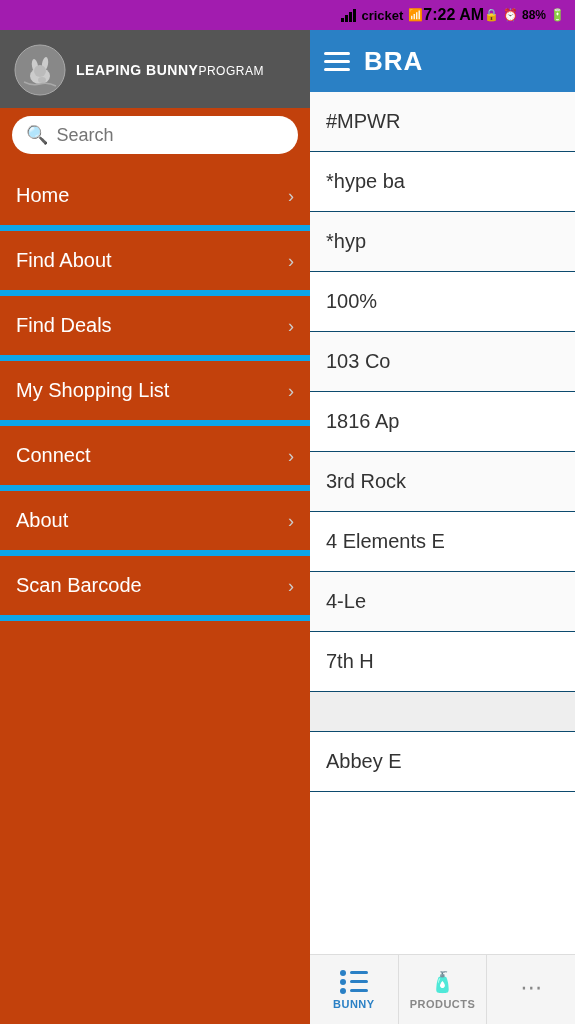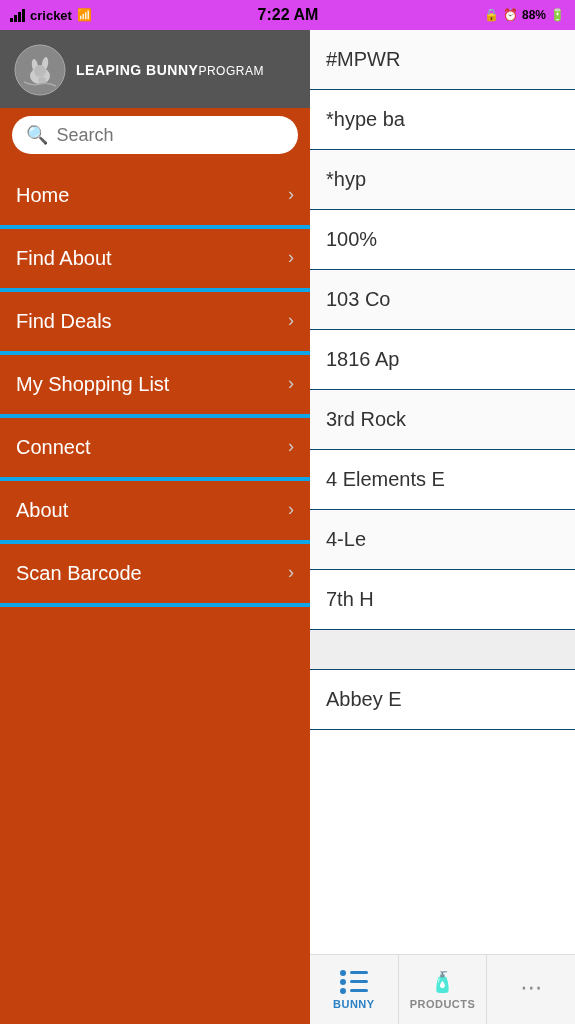--- a/index.html
+++ b/index.html
@@ -8,24 +8,24 @@
       height: 1024px;
       font-family: -apple-system, BlinkMacSystemFont, 'Helvetica Neue', Arial, sans-serif;
       overflow: hidden;
       position: relative;
       background: #fff;
     }
 
     
     .status-bar {
       height: 30px;
-      background: #d946ef;
-      display: flex;
-      align-items: center;
-      justify-content: space-between;
+      background: #a21caf;
+      display: flex;
+      align-items: center;
+      justify-content: flex-end;
       padding: 14px 10px;
       font-size: 13px;
       font-weight: 600;
       color: #000;
       position: absolute;
       top: 0; left: 0; right: 0;
       z-index: 100;
     }
     .status-left {
       display: flex;
@@ -112,23 +112,23 @@
       color: #999;
       background: transparent;
       width: 100%;
     }
 
     .nav-list {
       list-style: none;
       flex: 1;
     }
     .nav-item {
-      border-bottom: 4px solid #0ea5e9;
-      display: flex;
-      align-items: flex-start;
+      border-bottom: 6px solid #0ea5e9;
+      display: flex;
+      align-items: flex-end;
       justify-content: space-between;
       padding: 18px 16px;
       cursor: pointer;
     }
     .nav-label {
       color: #fff;
       font-size: 20px;
       font-weight: 400;
     }
     .nav-chevron {
@@ -339,20 +339,28 @@
       </li>
       <li class="nav-item">
         <span class="nav-label">Scan Barcode</span>
         <span class="nav-chevron">›</span>
       </li>
     </ul>
   </div>
 
   <div class="right-panel">
 
+    <div class="right-header">
+      <div class="hamburger-icon">
+        <span></span>
+        <span></span>
+        <span></span>
+      </div>
+      <span class="header-title">BRA</span>
+    </div>
 
     <div class="brands-list">
       <div class="brand-item">#MPWR</div>
       <div class="brand-item">*hype ba</div>
       <div class="brand-item">*hyp</div>
       <div class="brand-item">100%</div>
       <div class="brand-item">103 Co</div>
       <div class="brand-item">1816 Ap</div>
       <div class="brand-item">3rd Rock</div>
       <div class="brand-item">4 Elements E</div>

